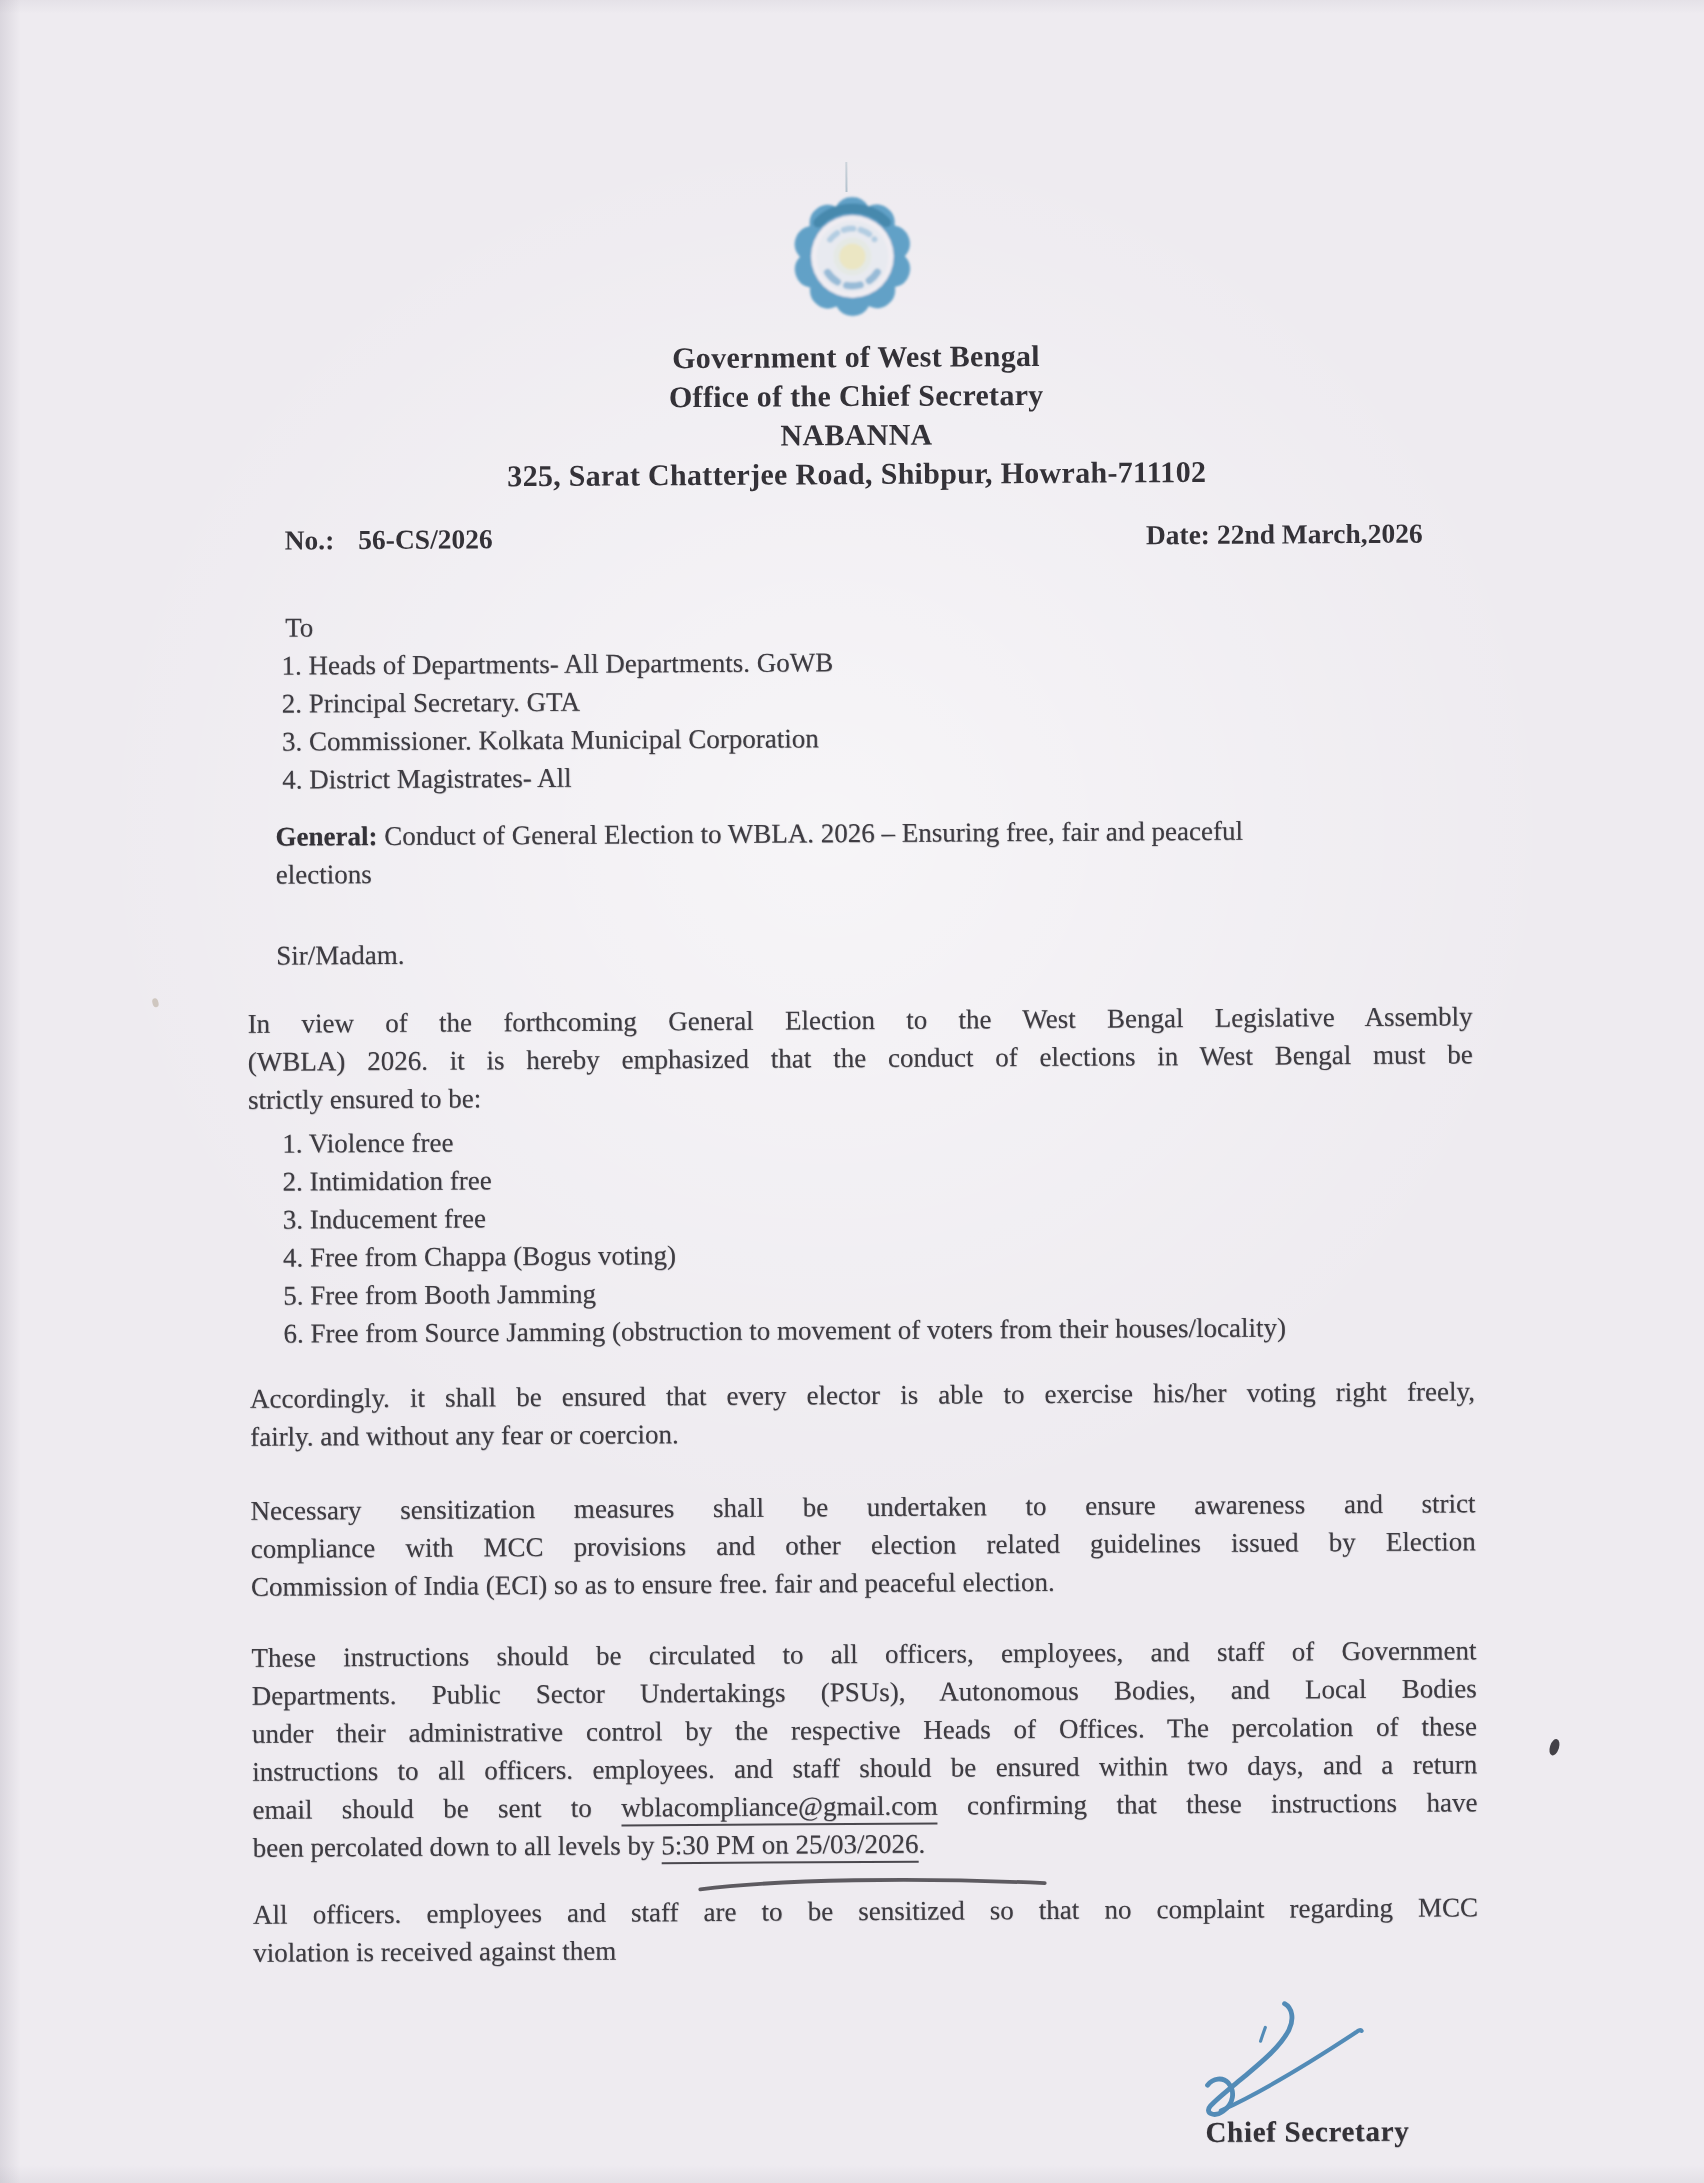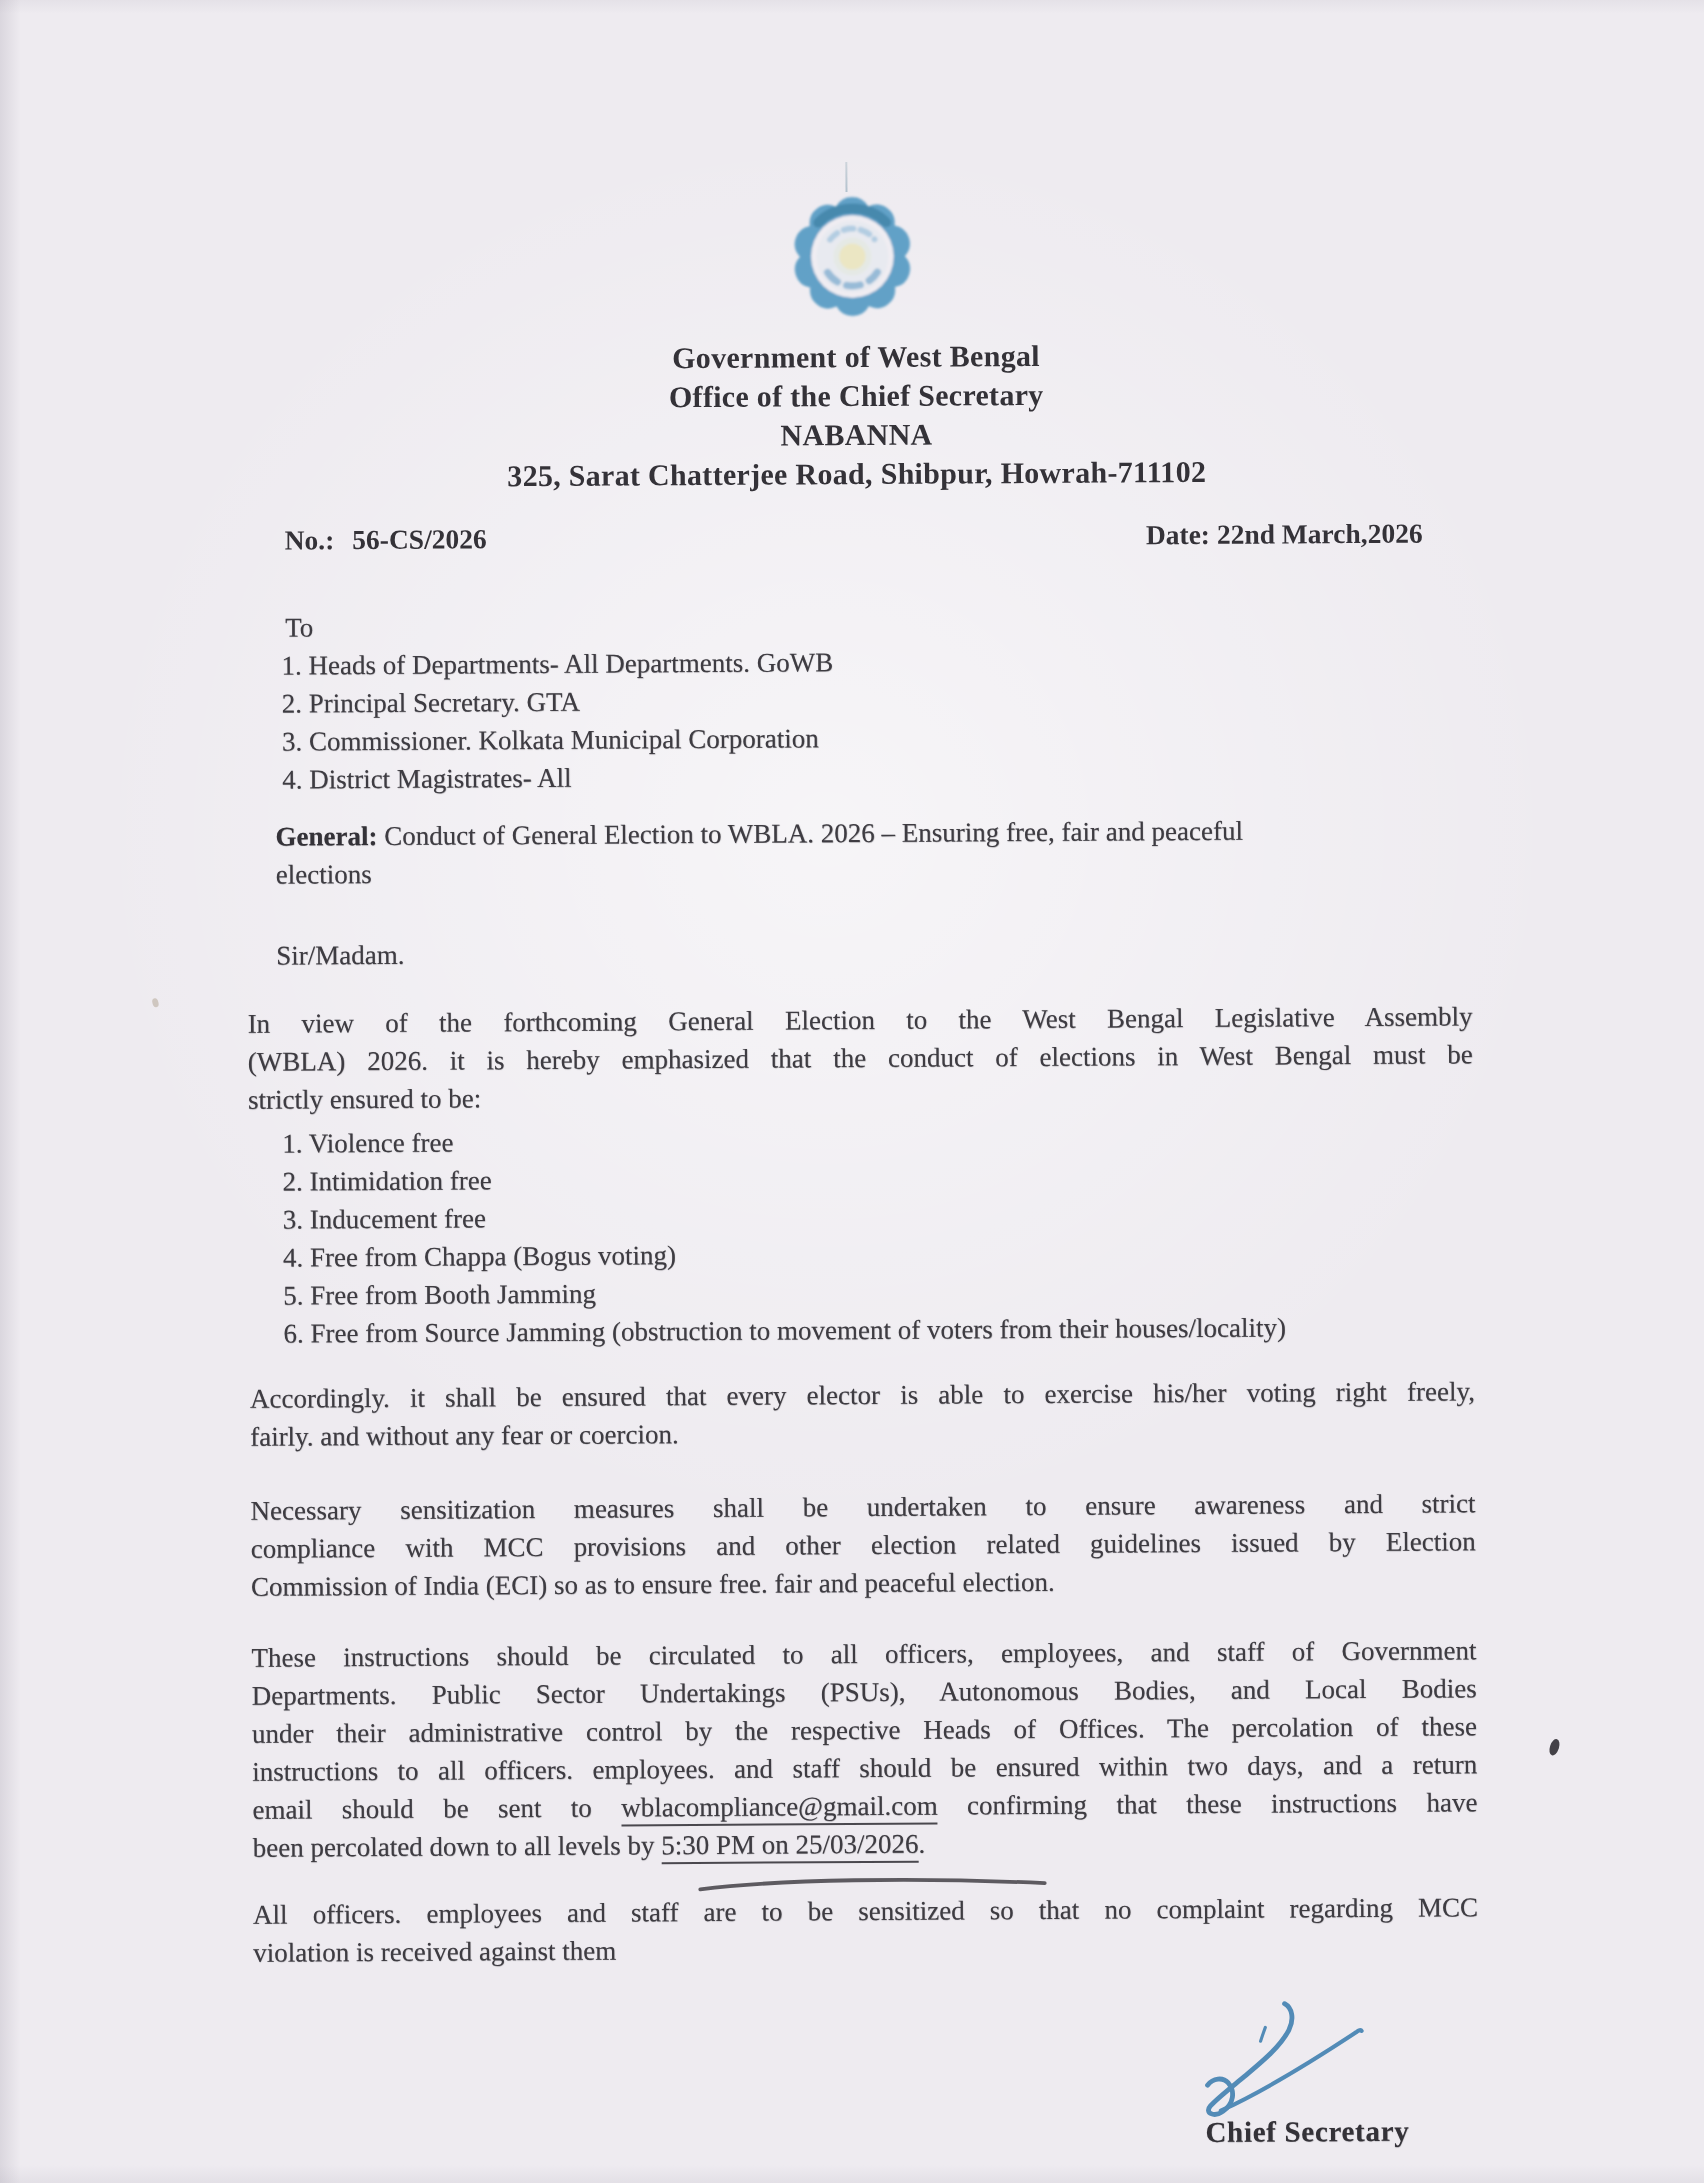--- a/index.html
+++ b/index.html
@@ -16,21 +16,21 @@
     padding-left: 17px;
   }
   .content { position:absolute; inset:0; transform:rotate(-0.35deg); transform-origin:50% 50%; }
   .txt  { color:#3e3c42; text-shadow:0.3px 0.4px 0.8px rgba(62,60,66,0.55); }
   .bold { font-weight:bold; color:#343238; }
 
   .header-block { margin-top:337px; text-align:center; line-height:39px; font-size:30px; letter-spacing:0.3px; }
   .header-block .addr { font-size:30px; }
 
   .ref-row { display:flex; justify-content:space-between; margin:25px 0 0 288px; width:1138px; font-size:27.5px; line-height:37px; }
-  .ref-no-value { margin-left:18px; }
+  .ref-no-value { margin-left:24px; }
 
   .to-label { margin:50px 0 0 288px; font-size:27px; line-height:38px; }
   .recipients { margin-left:284px; font-size:27px; line-height:38px; }
   .subject-block { margin:19px 0 0 277px; width:1184px; font-size:27px; line-height:38px; }
   .salutation { margin:43px 0 0 277px; font-size:27px; line-height:38px; }
 
   .para { margin-left:248px; width:1225px; font-size:27px; line-height:38px; }
   .p1 { margin-top:30px; }
   .cond { margin:5.5px 0 0 282px; font-size:27px; line-height:38px; }
   .p2 { margin-top:27.5px; }

